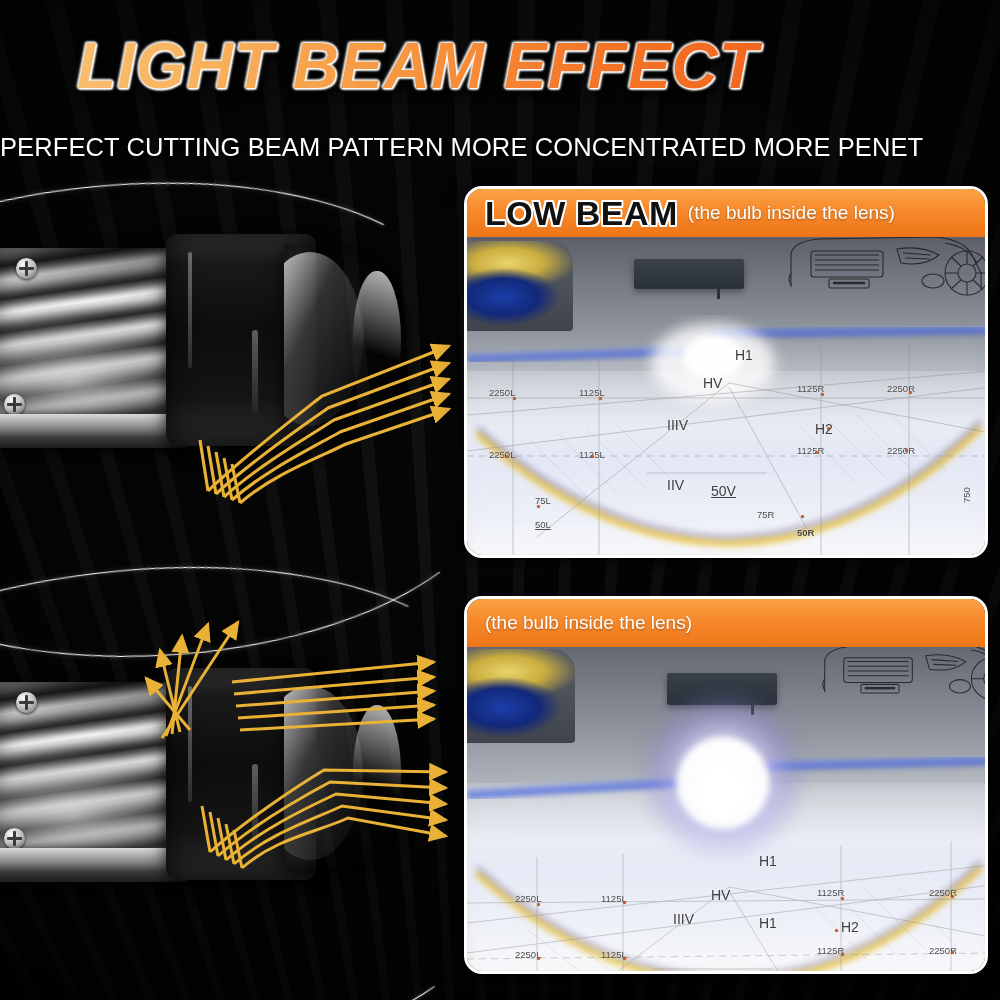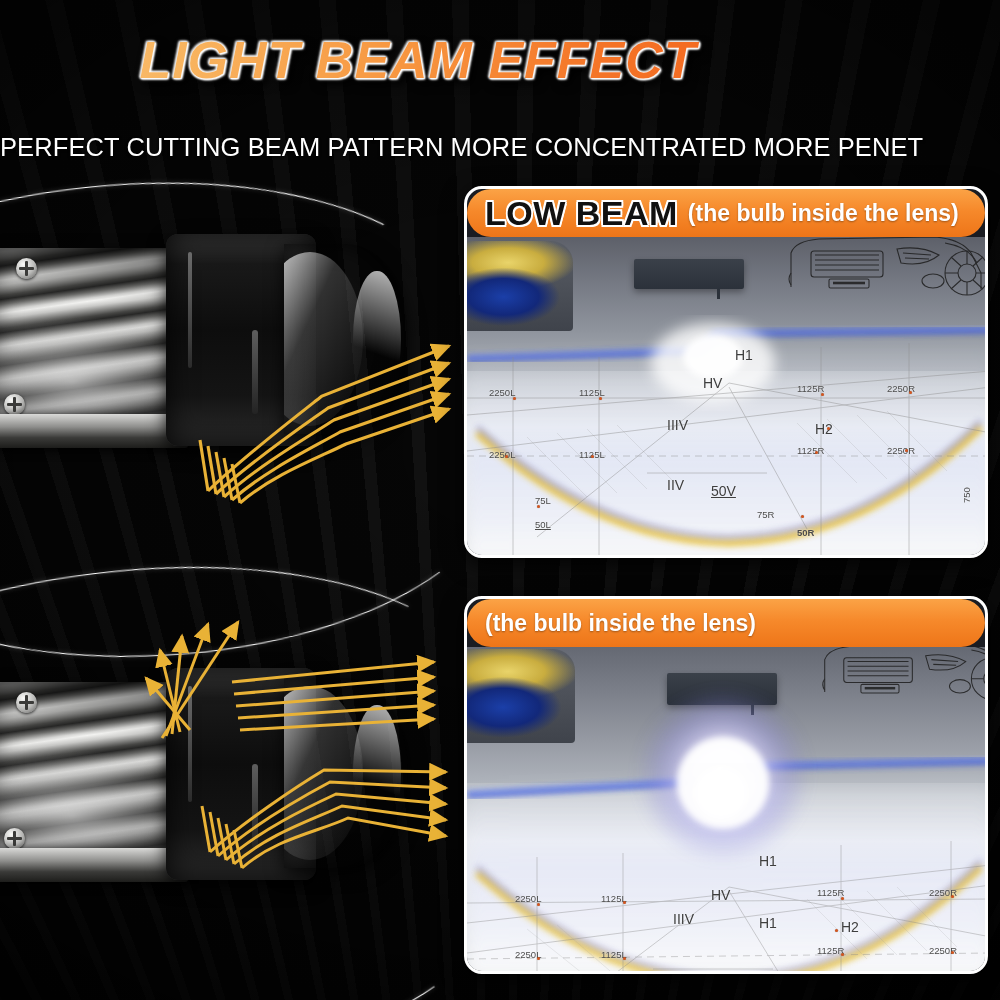--- a/index.html
+++ b/index.html
@@ -33,21 +33,21 @@
     background: radial-gradient(ellipse 85% 70% at 50% 45%,
       rgba(0,0,0,0) 0%, rgba(0,0,0,.45) 62%, rgba(0,0,0,.9) 100%);
   }
 
   
   .header { position: absolute; top: 0; left: 0; width: 1000px; height: 176px; }
 
   .main-title {
     position: absolute; top: 34px; left: 0; width: 836px;
     text-align: center;
-    font-size: 52px; font-weight: 900; font-style: italic;
+    font-size: 64px; font-weight: 900; font-style: italic;
     letter-spacing: 1px;
     line-height: 1;
     background: linear-gradient(92deg, #F9C47A 0%, #F8B45F 22%, #F79640 48%, #F47427 72%, #F4601C 100%);
     -webkit-background-clip: text; background-clip: text;
     color: transparent; -webkit-text-fill-color: transparent;
     filter:
       drop-shadow(0 0 1.2px #fff) drop-shadow(0 0 1.2px #fff)
       drop-shadow(1px 1px 0 rgba(255,255,255,.9))
       drop-shadow(-1px -1px 0 rgba(255,255,255,.55))
       drop-shadow(4px 5px 4px rgba(0,0,0,.95));
@@ -164,34 +164,33 @@
   }
   .panel.low  { top: 186px; height: 372px; }
   .panel.high { top: 596px; height: 378px; }
 
   .panel-header {
     position: relative; z-index: 5;
     height: 48px; width: 100%;
     background: linear-gradient(180deg, #FBA346 0%, #F6892B 45%, #EE7518 100%);
     display: flex; align-items: center; gap: 10px;
     padding: 0 10px 0 18px;
-    border-radius: 24px;
   }
   .panel-title {
     font-size: 34px; font-weight: 900; color: #111; line-height: 1;
     letter-spacing: .5px;
     text-shadow:
       -1.6px -1.6px 0 #fff, 1.6px -1.6px 0 #fff,
       -1.6px  1.6px 0 #fff, 1.6px  1.6px 0 #fff,
        0 -1.8px 0 #fff, 0 1.8px 0 #fff,
       -1.8px 0 0 #fff, 1.8px 0 0 #fff;
     white-space: nowrap;
   }
   .panel-note {
-    font-size: 23px; font-weight: 700; color: #fff; white-space: nowrap;
+    font-size: 19px; font-weight: 400; color: #fff; white-space: nowrap;
     text-shadow: 0 1px 2px rgba(0,0,0,.35);
   }
 
   
   .scene { position: relative; width: 100%; height: calc(100% - 48px); overflow: hidden;
            background: linear-gradient(180deg, #6d717c 0%, #7f838d 18%, #9aa0a9 34%, #c8ccd2 46%, #e9ebee 60%, #e3e5e6 100%); }
 
   .wall-upper {
     position: absolute; left: 0; right: 0; top: 0; height: 42%;
     background: linear-gradient(180deg, #5d6069 0%, #767a84 35%, #8f949d 70%, #a9aeb6 100%);

